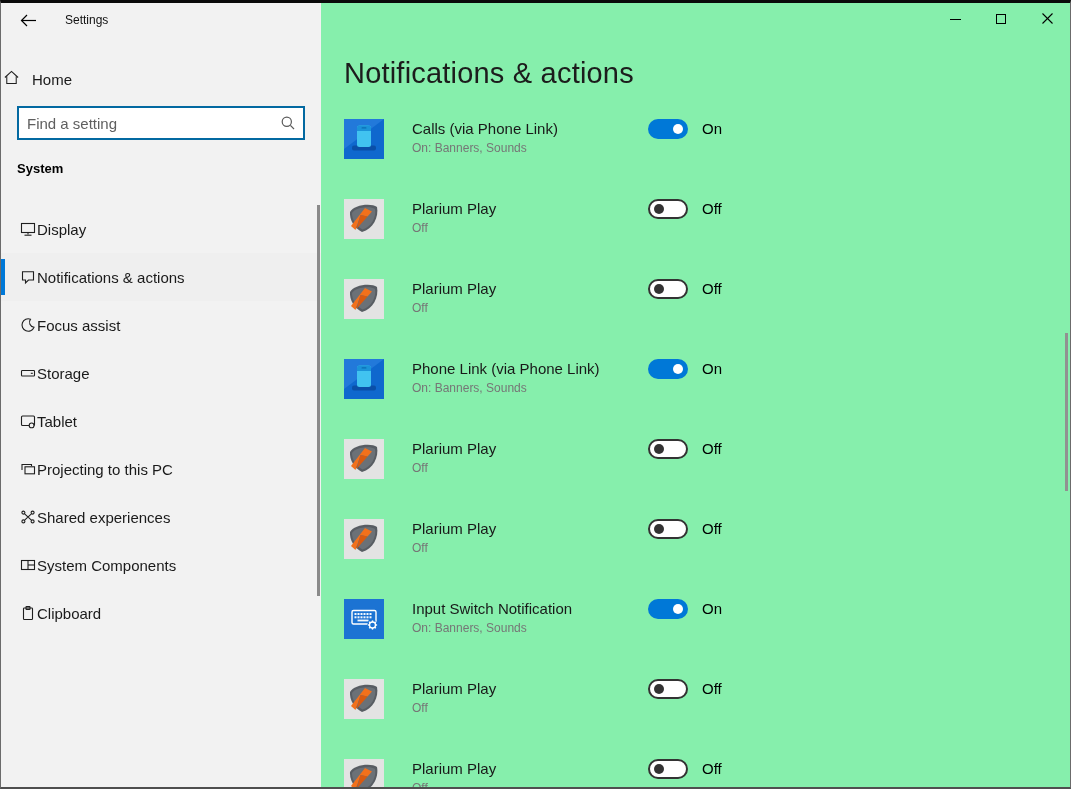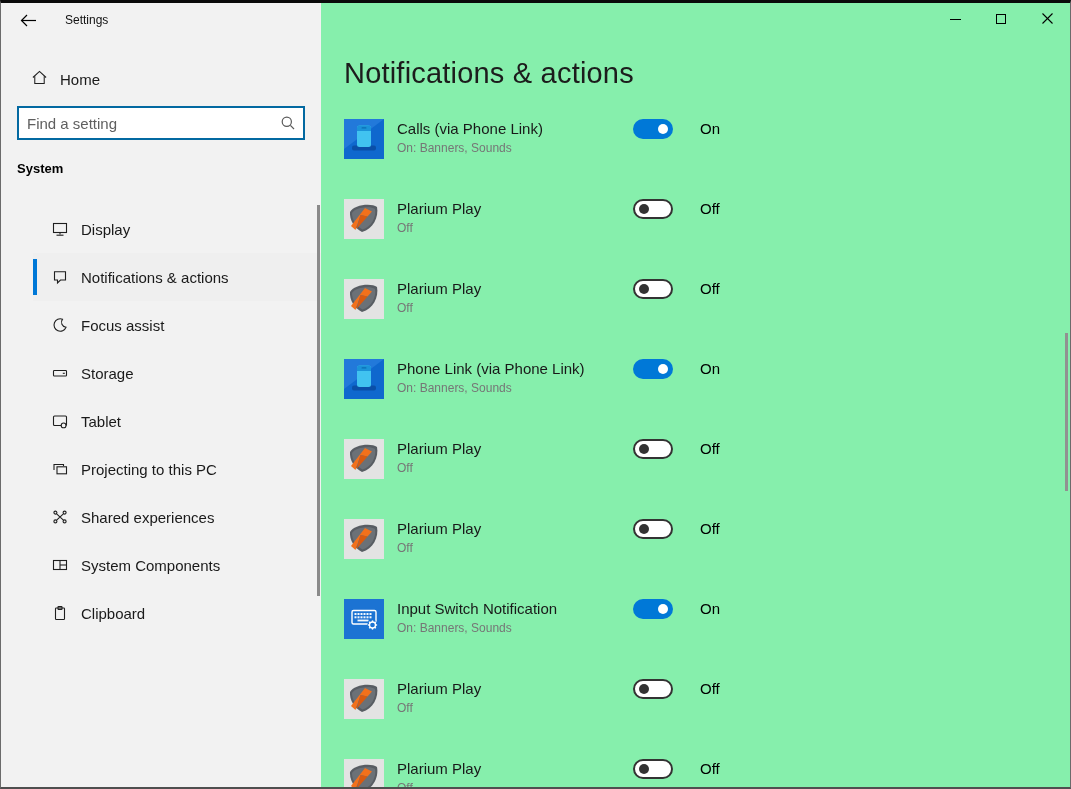--- a/index.html
+++ b/index.html
@@ -18,61 +18,61 @@
     display:flex; align-items:center; justify-content:center; cursor:pointer; z-index:5; }
   .app-title { position:absolute; left:64px; top:10px; font-size:12px; color:#111; z-index:5; }
   .win-controls { position:absolute; right:0; top:0; display:flex; z-index:5; }
   .win-btn { width:46px; height:32px; display:flex; align-items:center; justify-content:center; cursor:pointer; }
   .min-glyph { display:block; width:11px; height:0; border-top:1px solid #000; }
   .max-glyph { display:block; width:10px; height:10px; border:1px solid #000; }
 
   
   .sidebar { position:absolute; left:0; top:0; width:320px; height:100%; background:#f2f2f2; }
   .home-row { position:absolute; left:0; top:58px; width:100%; height:36px;
-    display:flex; align-items:center; padding-left:30px; gap:12px; cursor:pointer; }
+    display:flex; align-items:center; padding-left:2px; gap:12px; cursor:pointer; }
   .home-row .label { font-size:15px; color:#1a1a1a; }
 
   .search-box { position:absolute; left:16px; top:103px; width:288px; height:34px;
     background:#fff; border:2px solid #0369a1; display:flex; align-items:center; }
   .search-box input { flex:1; border:none; outline:none; background:transparent;
     font-family:"Liberation Sans", sans-serif; font-size:15px; color:#333; padding:0 8px; }
   .search-box input::placeholder { color:#5f5f5f; opacity:1; }
   .search-glyph { width:30px; display:flex; align-items:center; justify-content:center; cursor:pointer; }
 
   .section-header { position:absolute; left:16px; top:158px; font-size:13px; font-weight:bold; color:#000; }
 
   .nav-list { position:absolute; left:0; top:202px; width:320px; }
   .nav-item { position:relative; height:48px; display:flex; align-items:center;
-    padding-left:18px; gap:12px; cursor:pointer;margin-left:32px; }
+    padding-left:18px; cursor:pointer; }
   .nav-item .nav-icon { width:18px; height:18px; display:flex; align-items:center; justify-content:center; }
   .nav-item .nav-label { font-size:15px; color:#1a1a1a; white-space:nowrap; }
   .nav-item .accent { display:none; }
   .nav-item.selected { background:#efefef; }
   .nav-item.selected .accent { display:block; position:absolute; left:0; top:6px; width:4px; height:36px; }
 
   .sidebar-scroll { position:absolute; left:316px; top:202px; width:3px; height:391px; background:#8a8a8a; cursor:pointer; }
 
   
   .main-heading { position:absolute; left:343px; top:54px; font-size:29px; font-weight:300; color:#1c1c1c; letter-spacing:.2px; }
 
   .rows { position:absolute; left:343px; top:116px; }
   .app-row { display:flex; align-items:flex-start; height:40px; margin-bottom:40px; }
   .app-icon { width:40px; height:40px; flex:0 0 40px; }
   .app-icon svg { display:block; }
-  .app-text { margin-left:13px; width:236px; }
+  .app-text { margin-left:28px; width:236px; }
   .app-title-text { font-size:15px; color:#191919; line-height:19px; white-space:nowrap; }
   .app-sub { font-size:12px; color:#767676; line-height:19px; margin-top:1px; white-space:nowrap; }
 
   .toggle { position:relative; width:40px; height:20px; border-radius:10px; flex:0 0 40px; cursor:pointer; }
   .toggle .knob { position:absolute; width:10px; height:10px; border-radius:50%; }
   .toggle.on { background:var(--accent,#0078d7); }
   .toggle.on .knob { right:5px; top:5px; background:#fff; }
   .toggle.off { background:#fff; border:2px solid #333; }
   .toggle.off .knob { left:4px; top:3px; background:#333; }
-  .toggle-label { margin-left:27px; font-size:15px; color:#000; line-height:20px; }
+  .toggle-label { margin-left:14px; font-size:15px; color:#000; line-height:20px; }
 
   .main-scroll { position:absolute; left:1064px; top:330px; width:3px; height:158px; background:#919191; cursor:pointer; }
 </style>
 </head>
 <body>
 
 <div class="window">
 
   <div class="back-button">
       <span id="back-slot"><svg width="17" height="15" viewBox="0 0 17 15" fill="none" stroke="#000" stroke-width="1.2">

